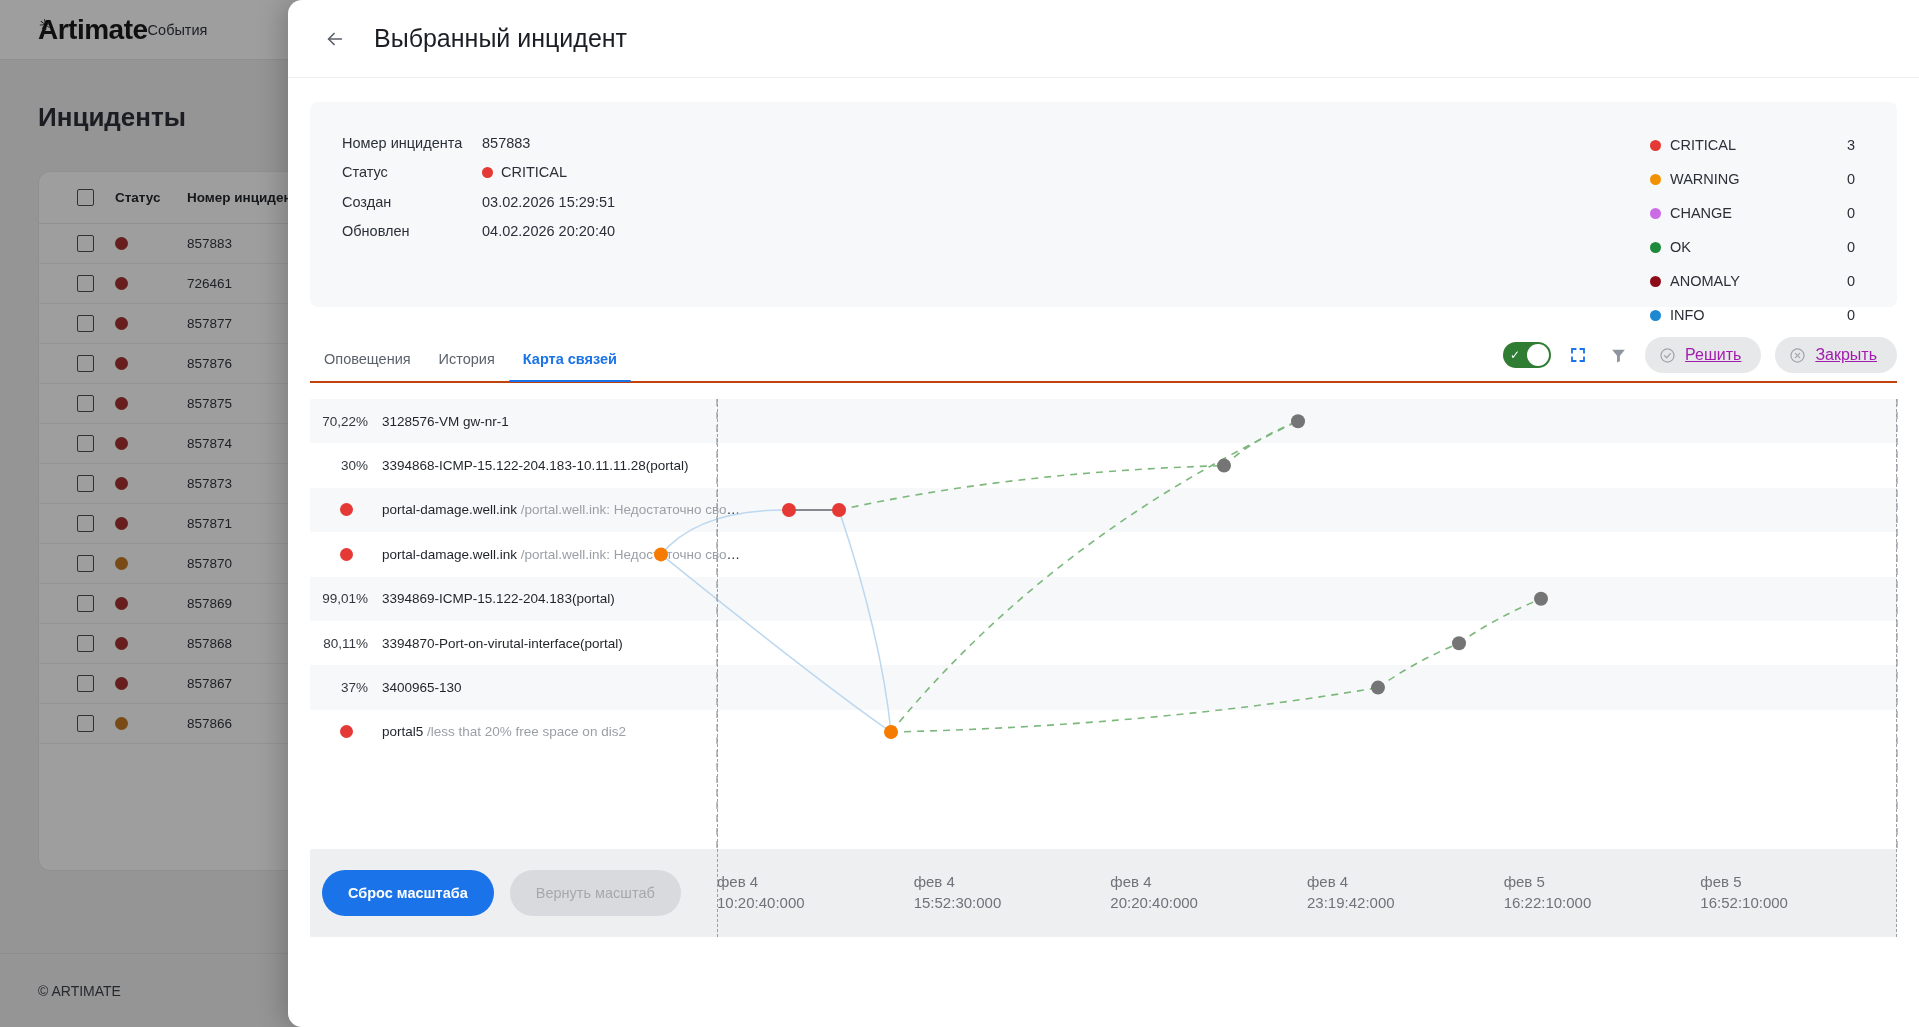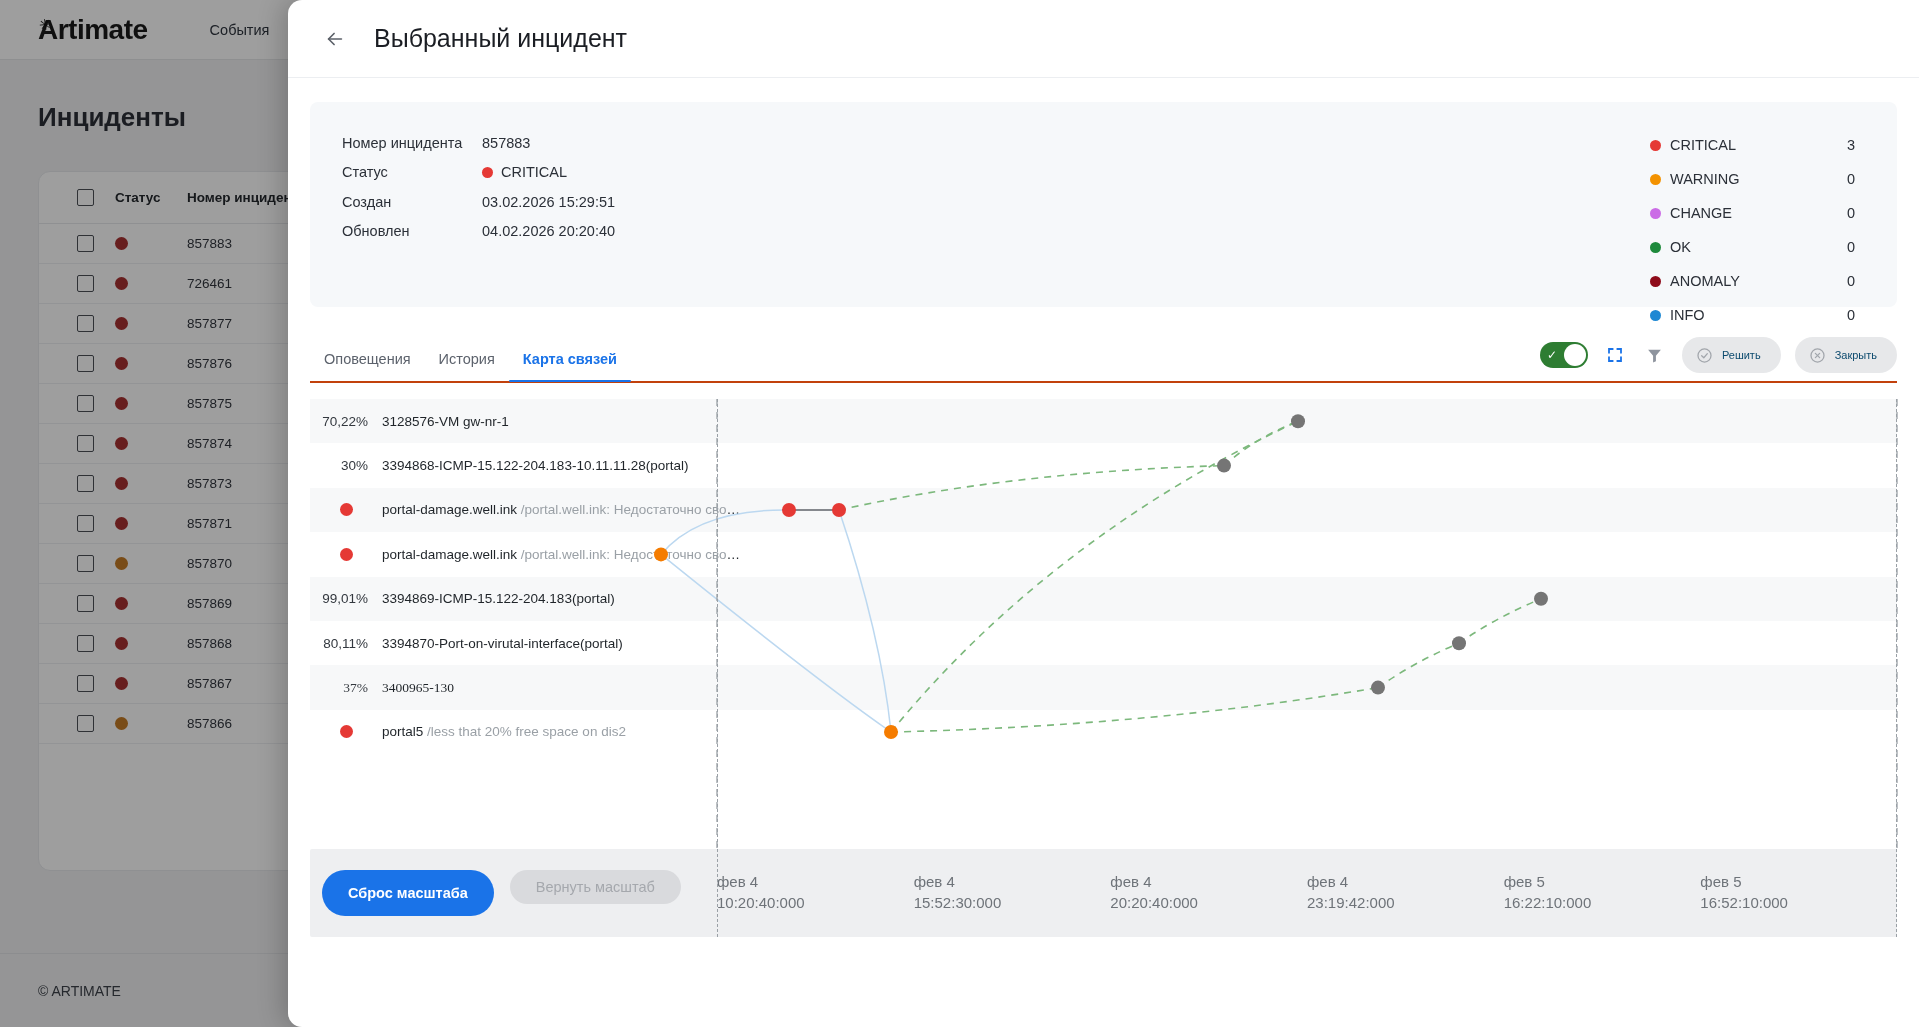--- a/index.html
+++ b/index.html
@@ -28,21 +28,21 @@
     font-size: 28px; font-weight: 700; letter-spacing: -0.5px;
     color: #1a1a1a;
     position: relative;
   }
   #bg-logo .logo-star {
     position: absolute; left: 1px; top: 3px;
     font-size: 15px; color: #111; line-height: 1;
     transform: rotate(-8deg);
   }
   #bg-nav {
-    margin-left: 62px; display: flex; gap: 34px;
+    display: flex; gap: 34px;
     font-size: 14.5px; color: #2b3340;
   }
   #bg-body {
     position: absolute; left: 0; top: 60px; right: 0; bottom: 0;
     background: #f0f1f3;
   }
   #bg-page-title {
     margin: 42px 0 0 38px;
     font-size: 26px; font-weight: 600; color: #2a2f3a;
   }
@@ -181,22 +181,22 @@
   }
   #toggle .check { margin-left: 7px; color: #fff; font-size: 12px; font-weight: bold; }
   .tool-icon {
     width: 26px; height: 26px; display: flex; align-items: center; justify-content: center;
     cursor: pointer;
   }
   .pill-btn {
     height: 36px; padding: 0 20px 0 14px;
     border-radius: 18px; background: #e7e8ea;
     display: flex; align-items: center; gap: 9px;
-    font-size: 11px; color: #0c4a6e;
-    cursor: default; border: none;
+    font-size: 16px; color: #a21caf;
+    cursor: default; border: none; text-decoration: underline;
   }
 
   
   #graph {
     margin: 16px 22px 0 22px;
     height: 450px;
     position: relative;
     background: #ffffff;
   }
   #rows { position: absolute; inset: 0; }
@@ -235,21 +235,21 @@
     border-radius: 2px;
   }
   #zoom-btns { display: flex; gap: 16px; margin-left: 12px; }
   #btn-reset {
     height: 46px; padding: 0 26px; border-radius: 23px;
     background: #1a73e8; color: #fff; font-size: 14.5px; font-weight: 700;
     border: none; cursor: pointer;
     font-family: inherit;
   }
   #btn-undo {
-    height: 34px; padding: 0 26px; border-radius: 23px;
+    height: 46px; padding: 0 26px; border-radius: 23px;
     background: #d9dadd; color: #a5a8ad; font-size: 14.5px;
     border: none; cursor: default;
     font-family: inherit;
   }
   #axis {
     position: absolute; left: 407px; top: 0; right: 0; bottom: 0;
     display: flex;
   }
   .tickblk {
     flex: 1; display: flex; flex-direction: column;
@@ -579,21 +579,21 @@
           <div class="lbl"><b style="font-weight:400">portal-damage.well.ink</b><span class="dim"> /portal.well.ink: Недостаточно свободног...</span></div>
         </div>
         <div class="grow alt" style="top: 177.6px;">
           <div class="pct">99,01%</div>
           <div class="lbl"><b style="font-weight:400">3394869-ICMP-15.122-204.183(portal)</b></div>
         </div>
         <div class="grow" style="top: 222px;">
           <div class="pct">80,11%</div>
           <div class="lbl"><b style="font-weight:400">3394870-Port-on-virutal-interface(portal)</b></div>
         </div>
-        <div class="grow alt" style="top: 266.4px; font-family: Liberation Serif, serif;">
+        <div class="grow alt" style="top: 266.4px;">
           <div class="pct">37%</div>
           <div class="lbl"><b style="font-weight:400">3400965-130</b></div>
         </div>
         <div class="grow" style="top: 310.8px;">
           <div class="sdot">
             <i style="background:#e53935"></i>
           </div>
           <div class="lbl"><b style="font-weight:400">portal5</b><span class="dim"> /less that 20% free space on dis2</span></div>
         </div>
       </div>

